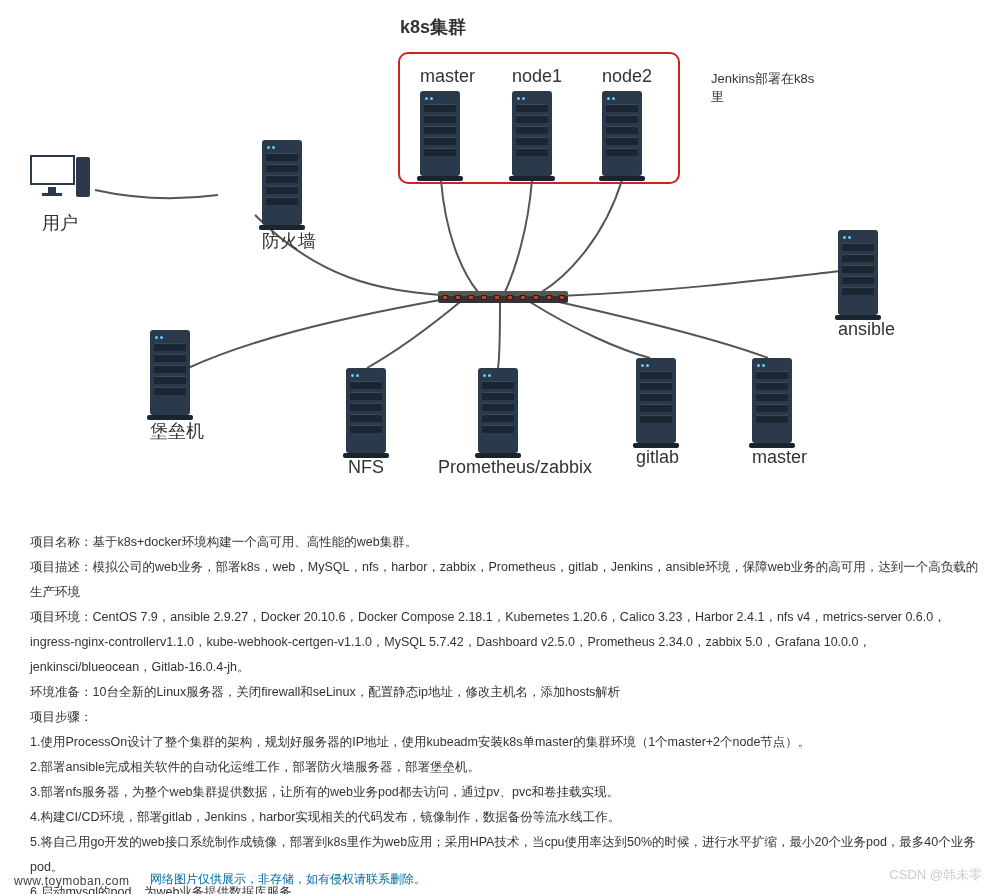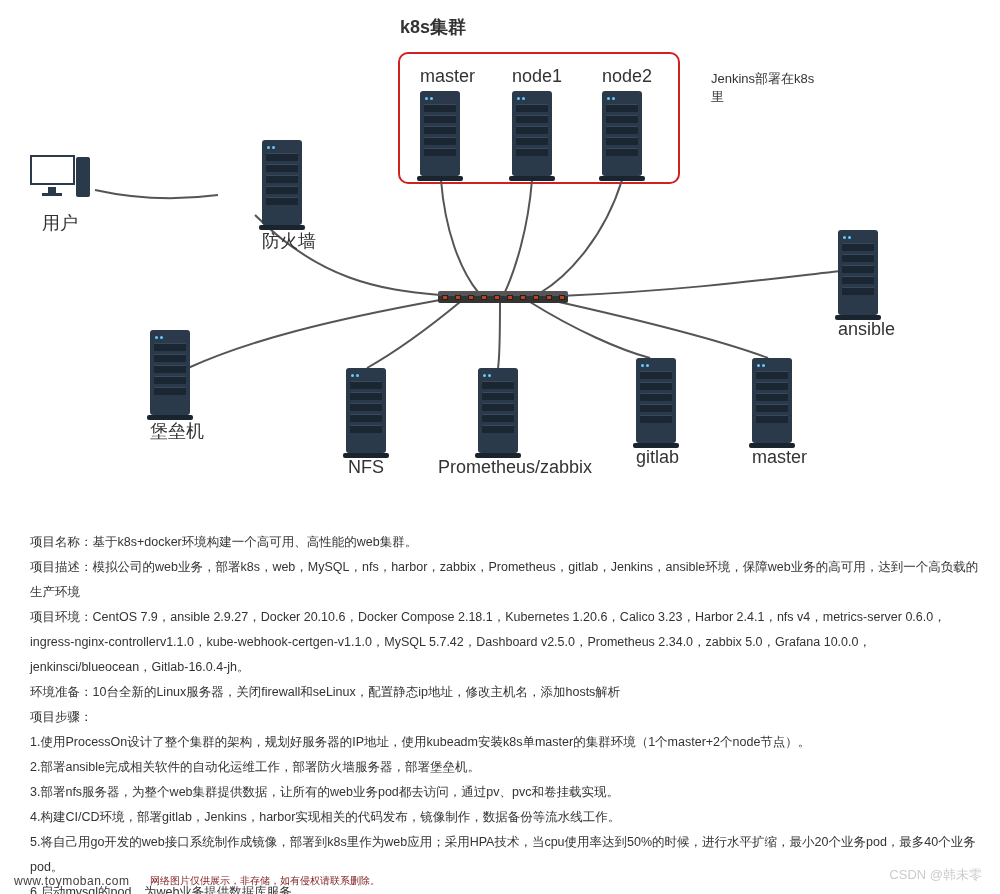--- a/index.html
+++ b/index.html
@@ -145,22 +145,22 @@
     left: 14px;
     bottom: 6px;
     font-size: 12px;
     color: #404040;
     letter-spacing: 0.5px;
   }
   .watermark-center {
     position: absolute;
     left: 150px;
     bottom: 6px;
-    font-size: 10px;
-    color: #7f1d1d;
+    font-size: 12px;
+    color: #0369a1;
   }
   .watermark-right {
     position: absolute;
     right: 18px;
     bottom: 10px;
     font-size: 13px;
     color: #ccc;
   }
 </style>
 </head>

